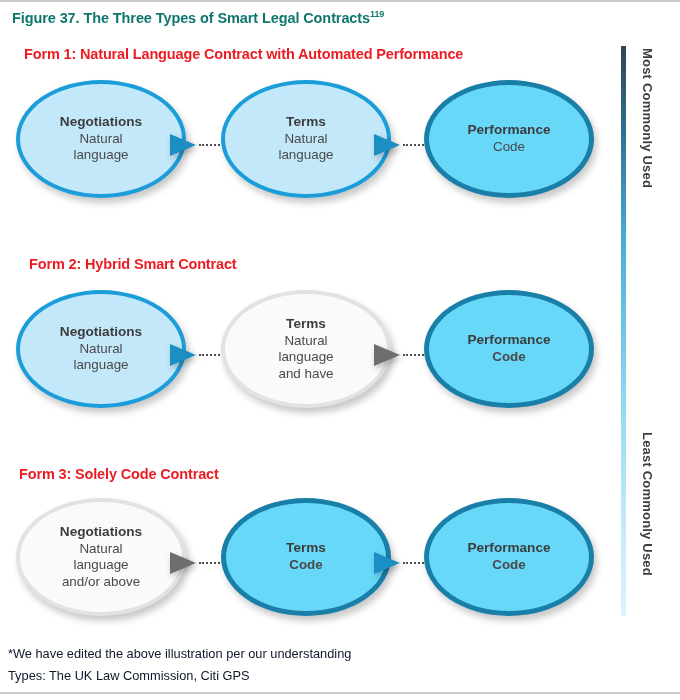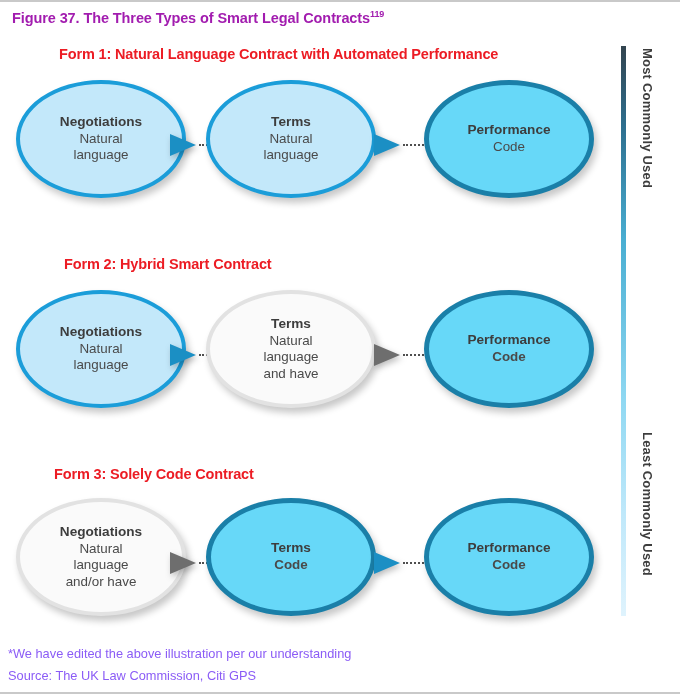--- a/index.html
+++ b/index.html
@@ -23,40 +23,39 @@
     width: 680px; height: 2px;
     background: #c9c9c9;
   }
 
   
   .fig-title {
     position: absolute;
     left: 12px; top: 10px;
     font-size: 14.5px;
     font-weight: bold;
-    color: #a21caf;
+    color: #0f766e;
     letter-spacing: -0.1px;
     white-space: nowrap;
   }
   .fig-title sup {
     font-size: 9px;
     font-weight: bold;
     vertical-align: super;
     line-height: 0;
   }
 
   
   .form-head {
     position: absolute;
     font-size: 14.5px;
     font-weight: bold;
     color: #ec1c24;
     white-space: nowrap;
     letter-spacing: -0.15px;
-    margin-left: 35px;
   }
   #form1-head { left: 24px; top: 46px; }
   #form2-head { left: 29px; top: 256px; }
   #form3-head { left: 19px; top: 466px; text-align: center; }
 
   
   .row {
     position: absolute;
     left: 0;
     width: 640px;
@@ -96,21 +95,21 @@
     background: #67d8f8;
     border: 5px solid #1a7fa8;
   }
   .grey {
     background: #fafafa;
     border: 4px solid #e2e2e2;
   }
 
   
   .pos1 { left: 16px; }
-  .pos2 { left: 206px; }
+  .pos2 { left: 221px; }
   .pos3 { left: 424px; }
 
   
   .conn {
     position: absolute;
     top: 54px;
     height: 22px;
     width: 62px;
   }
   .conn .tri {
@@ -153,21 +152,21 @@
     letter-spacing: 0.2px;
   }
   #vlabel-most { top: 48px; }
   #vlabel-least { top: 432px; }
 
   
   .footline {
     position: absolute;
     left: 8px;
     font-size: 12.8px;
-    color: #8b5cf6;
+    color: #0f172a;
     white-space: nowrap;
   }
   #foot-note { top: 646px; }
   #foot-source { top: 668px; }
   .bottom-rule {
     position: absolute;
     left: 0; top: 692px;
     width: 680px; height: 2px;
     background: #c9c9c9;
   }
@@ -232,21 +231,21 @@
     <div class="ttl">Performance</div>
     <div class="sub bold">Code</div>
   </div>
 </div>
 
 <div class="row" id="row3">
   <div class="node grey pos1">
     <div class="ttl">Negotiations</div>
     <div class="sub">Natural</div>
     <div class="sub">language</div>
-    <div class="sub">and/or have</div>
+    <div class="sub">and/or above</div>
   </div>
   <div class="conn c1 grey-tri">
     <div class="tri"></div>
     <div class="dots"></div>
   </div>
   <div class="node cyan pos2">
     <div class="ttl">Terms</div>
     <div class="sub bold">Code</div>
   </div>
   <div class="conn c2">
@@ -257,14 +256,14 @@
     <div class="ttl">Performance</div>
     <div class="sub bold">Code</div>
   </div>
 </div>
 
 <div class="grad-bar"></div>
 <div class="vlabel" id="vlabel-most">Most Commonly Used</div>
 <div class="vlabel" id="vlabel-least">Least Commonly Used</div>
 
 <div class="footline" id="foot-note">*We have edited the above illustration per our understanding</div>
-<div class="footline" id="foot-source">Source: The UK Law Commission, Citi GPS</div>
+<div class="footline" id="foot-source">Types: The UK Law Commission, Citi GPS</div>
 <div class="bottom-rule"></div>
 
 </body></html>

